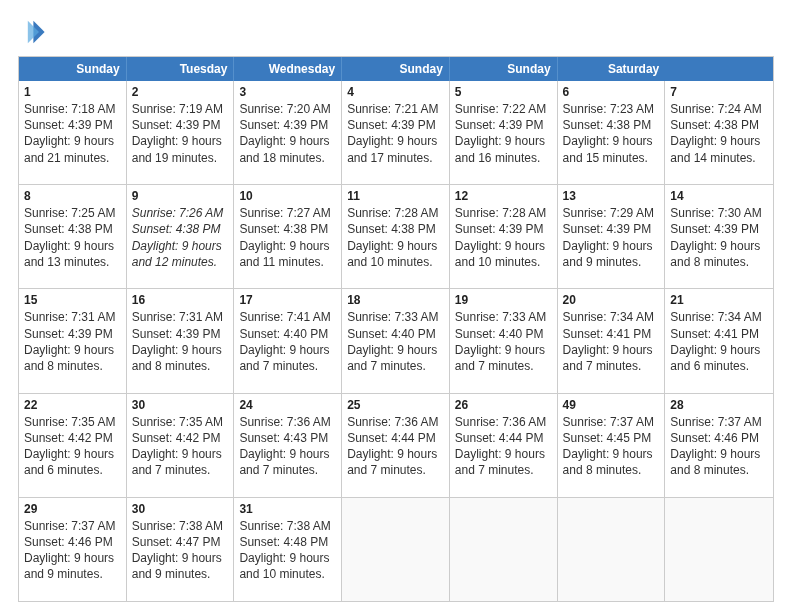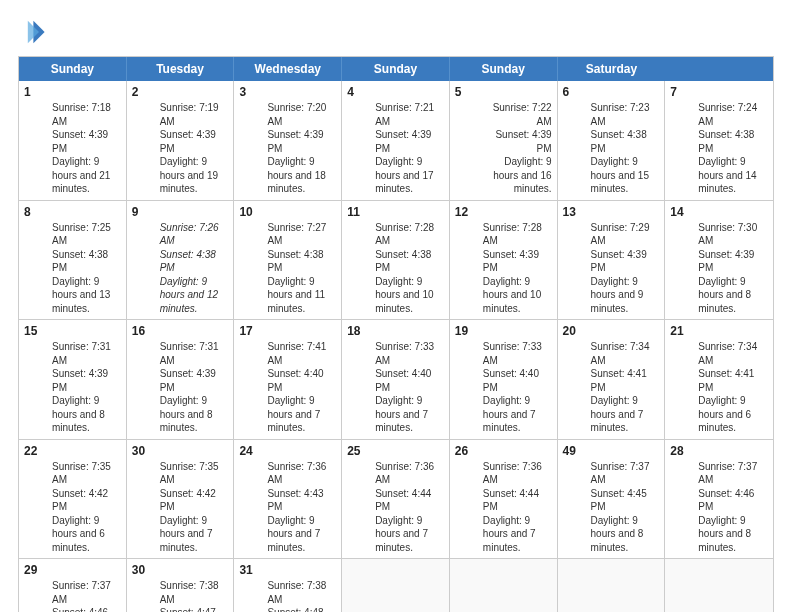--- a/index.html
+++ b/index.html
@@ -62,21 +62,21 @@
       display: grid;
       grid-template-columns: repeat(7, 1fr);
       background: #3a7abf;
     }
     .cal-header-cell {
       color: #fff;
       font-weight: bold;
       font-size: 12px;
       padding: 5px 6px;
       border-right: 1px solid #5590cc;
-      text-align: center;
+      text-align: right;
     }
     .cal-header-cell:last-child { border-right: none; }
     .cal-body {
       flex: 1;
       display: flex;
       flex-direction: column;
     }
     .cal-week {
       flex: 1;
       display: grid;
@@ -94,24 +94,23 @@
     }
     .cal-day:last-child { border-right: none; }
     .cal-day.empty { background: #f9f9f9; }
     .day-num {
       font-size: 12px;
       font-weight: bold;
       color: #222;
       margin-bottom: 2px;
     }
     .day-info {
-      font-size: 10px;
+      font-size: 12px;
       line-height: 1.35;
       color: #333;
-      margin-left: 28px;
     }
   </style>
 </head>
 <body>
 
 <div class="page">
   <div class="header">
     <div class="logo">
       <svg class="logo-icon" viewBox="0 0 40 40">
         <polygon points="22,4 38,20 22,36" fill="#3a7abf"></polygon>
@@ -158,21 +157,21 @@
 Daylight: 9 hours and 18 minutes.</div>
           </div>
           <div class="cal-day">
             <div class="day-num">4</div>
             <div class="day-info" style="white-space: pre-line;">Sunrise: 7:21 AM
 Sunset: 4:39 PM
 Daylight: 9 hours and 17 minutes.</div>
           </div>
           <div class="cal-day">
             <div class="day-num">5</div>
-            <div class="day-info" style="white-space: pre-line; text-align: right;">Sunrise: 7:22 AM
+            <div class="day-info" style="white-space: pre-line;">Sunrise: 7:22 AM
 Sunset: 4:39 PM
 Daylight: 9 hours and 16 minutes.</div>
           </div>
           <div class="cal-day">
             <div class="day-num">6</div>
             <div class="day-info" style="white-space: pre-line;">Sunrise: 7:23 AM
 Sunset: 4:38 PM
 Daylight: 9 hours and 15 minutes.</div>
           </div>
           <div class="cal-day">

